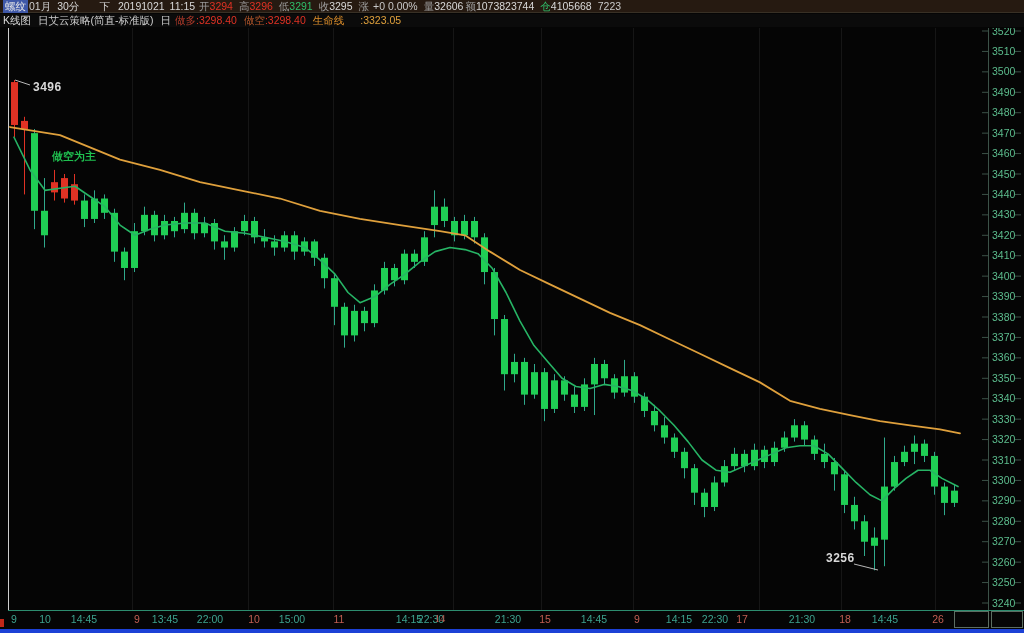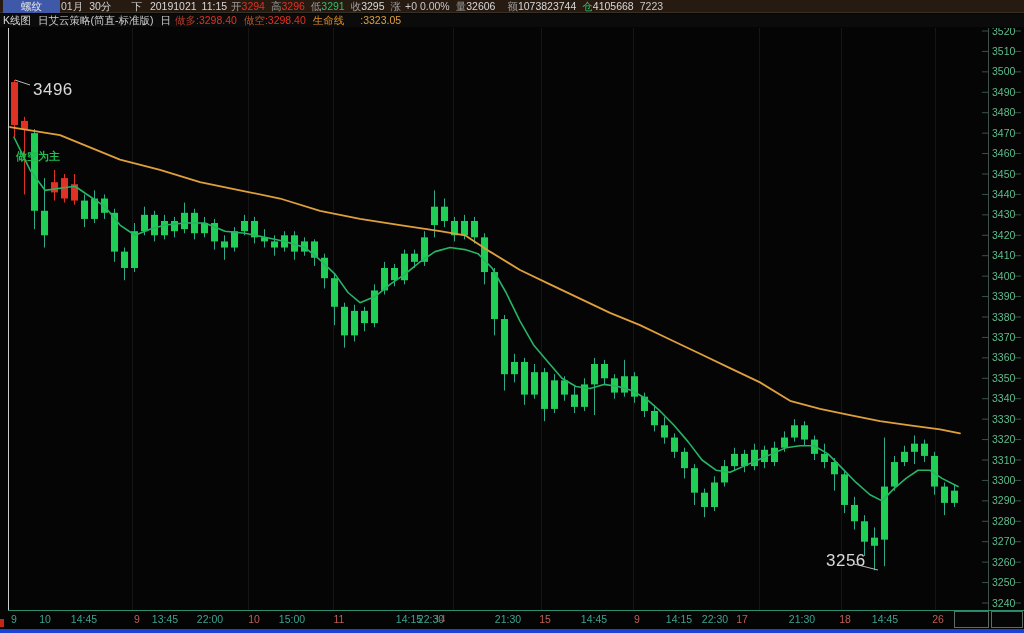--- a/index.html
+++ b/index.html
@@ -6,54 +6,54 @@
   #app{position:relative;width:1024px;height:633px;background:#050505;overflow:hidden;
        font-family:"Liberation Sans","DejaVu Sans",sans-serif;}
   #topbar1{position:absolute;top:0;left:0;width:1024px;height:13px;background:#261a11;
            border-bottom:1px solid #383025;display:flex;align-items:center;padding-left:3px;
            font-size:10.5px;line-height:13px;white-space:nowrap;box-sizing:border-box;}
   #topbar2{position:absolute;top:14px;left:0;width:1024px;height:13px;background:#0b0b0b;
            display:flex;align-items:center;padding-left:3px;font-size:10.5px;line-height:13px;
            white-space:nowrap;box-sizing:border-box;}
   #topbar1 span,#topbar2 span{display:inline-block;}
   #chart-svg{position:absolute;top:28px;left:0;}
-  .ann{position:absolute;font-size:17px;color:#d9d9d9;letter-spacing:0.5px;}
-  #ann-signal{position:absolute;font-size:11px;color:#1fbf4f;font-weight:bold;}
+  .ann{position:absolute;font-size:12px;color:#d9d9d9;letter-spacing:0.5px;font-weight:bold;}
+  #ann-signal{position:absolute;font-size:11px;color:#1fbf4f;font-weight:bold;margin-left:36px;}
   #time-axis{position:absolute;top:612px;left:0;width:1024px;height:16px;font-size:10.5px;}
   #time-axis span{position:absolute;top:1px;transform:translateX(-50%);}
   .corner-box{position:absolute;background:#060606;border:1px solid #5c6e62;}
   #corner-box1{left:954px;top:611px;width:33px;height:15px;}
   #corner-box2{left:991px;top:611px;width:30px;height:15px;}
   #blue-bar{position:absolute;left:0;top:629px;width:1024px;height:4px;background:#1c41d6;}
   #red-dot{position:absolute;left:0;top:619px;width:4px;height:8px;background:#c22819;}
 </style>
 </head>
 <body>
 
 <div id="app">
 
   <div id="topbar1">
-      <span style="color: rgb(232, 232, 232); margin-right: 1px; background: rgb(63, 88, 168); padding: 0px 18px;">螺纹</span>
+      <span style="color: rgb(232, 232, 232); margin-right: 1px; background: rgb(63, 88, 168); padding: 0px 2px;">螺纹</span>
       <span style="color: rgb(207, 207, 207); margin-right: 6px;">01月</span>
       <span style="color: rgb(216, 216, 216); margin-right: 20px;">30分</span>
       <span style="color: rgb(216, 216, 216); margin-right: 8px;">下</span>
       <span style="color: rgb(216, 216, 216); margin-right: 5px;">20191021</span>
       <span style="color: rgb(216, 216, 216); margin-right: 4px;">11:15</span>
       <span style="color: rgb(154, 154, 154); margin-right: 0px;">开</span>
       <span style="color: rgb(224, 50, 36); margin-right: 6px;">3294</span>
       <span style="color: rgb(154, 154, 154); margin-right: 0px;">高</span>
       <span style="color: rgb(224, 50, 36); margin-right: 6px;">3296</span>
       <span style="color: rgb(154, 154, 154); margin-right: 0px;">低</span>
       <span style="color: rgb(47, 191, 106); margin-right: 6px;">3291</span>
       <span style="color: rgb(154, 154, 154); margin-right: 0px;">收</span>
       <span style="color: rgb(216, 216, 216); margin-right: 6px;">3295</span>
       <span style="color: rgb(154, 154, 154); margin-right: 4px;">涨</span>
       <span style="color: rgb(200, 200, 200); margin-right: 6px;">+0 0.00%</span>
       <span style="color: rgb(154, 154, 154); margin-right: 0px;">量</span>
-      <span style="color: rgb(216, 216, 216); margin-right: 12px; border-radius: 6px;">32606</span>
+      <span style="color: rgb(216, 216, 216); margin-right: 2px; border-radius: 6px;">32606</span>
       <span style="color: rgb(154, 154, 154); margin-right: 0px;">额</span>
       <span style="color: rgb(216, 216, 216); margin-right: 6px;">1073823744</span>
       <span style="color: rgb(47, 191, 106); margin-right: 0px;">仓</span>
       <span style="color: rgb(216, 216, 216); margin-right: 6px;">4105668</span>
       <span style="color: rgb(200, 200, 200); margin-right: 0px;">7223</span>
     </div>
   <div id="topbar2">
       <span style="color: rgb(216, 216, 216); margin-right: 7px;">K线图</span>
       <span style="color: rgb(207, 207, 207); margin-right: 7px;">日艾云策略(简直-标准版)</span>
       <span style="color: rgb(207, 207, 207); margin-right: 4px;">日</span>

